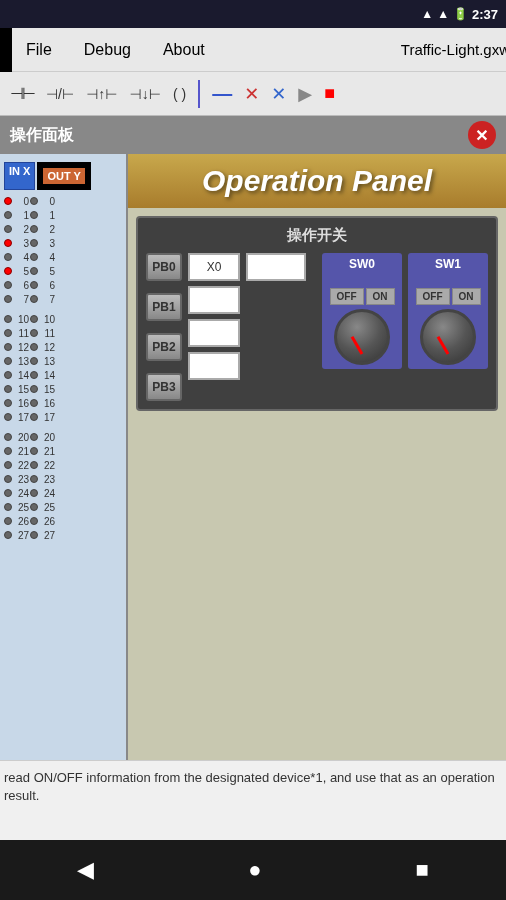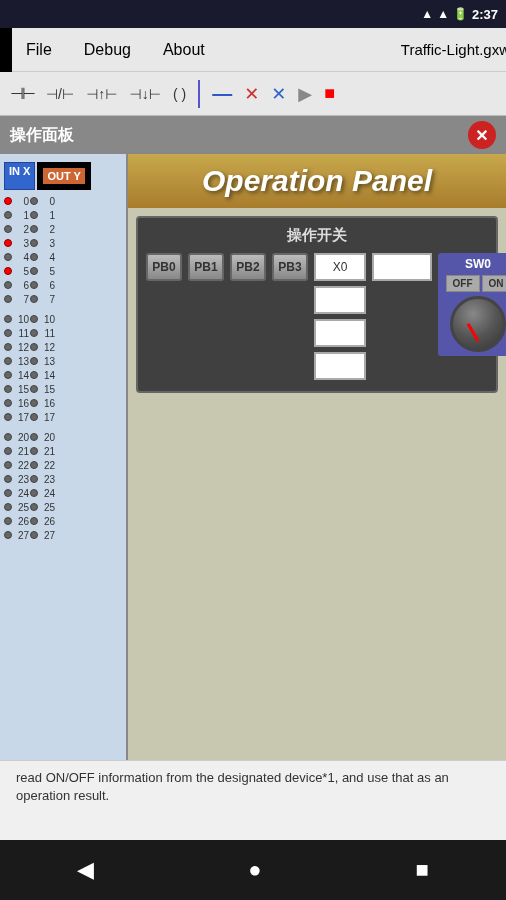--- a/index.html
+++ b/index.html
@@ -359,21 +359,21 @@
       padding: 4px;
       display: flex;
       flex-direction: column;
       align-items: center;
       width: 80px;
     }
     .sw-label {
       color: white;
       font-size: 12px;
       font-weight: bold;
-      margin-bottom: 4px;
+      margin-bottom: 17px;
     }
     .sw-buttons {
       display: flex;
       gap: 2px;
       margin-bottom: 4px;
       justify-content: flex-end;
     }
     .sw-off-btn {
       background: #aaa;
       color: #333;
@@ -414,22 +414,22 @@
 
     
     .switch-row {
       display: flex;
       gap: 6px;
       align-items: flex-start;
       margin-top: 4px;
     }
     .pb-col {
       display: flex;
-      flex-direction: row;
-      gap: 6px;
+      flex-direction: column;
+      gap: 12px;
     }
     .input-col {
       display: flex;
       flex-direction: column;
       gap: 5px;
     }
     .sw-cols {
       display: flex;
       gap: 6px;
       flex: 1;
@@ -437,21 +437,21 @@
     }
 
     
     .bottom-text {
       position: absolute;
       bottom: 60px;
       left: 0;
       right: 0;
       height: 80px;
       background: #f0f0f0;
-      padding: 8px 16px;
+      padding: 8px 4px;
       font-size: 13px;
       color: #333;
       line-height: 1.4;
       border-top: 1px solid #ccc;
     }
 
     
     .nav-bar {
       position: absolute;
       bottom: 0;

